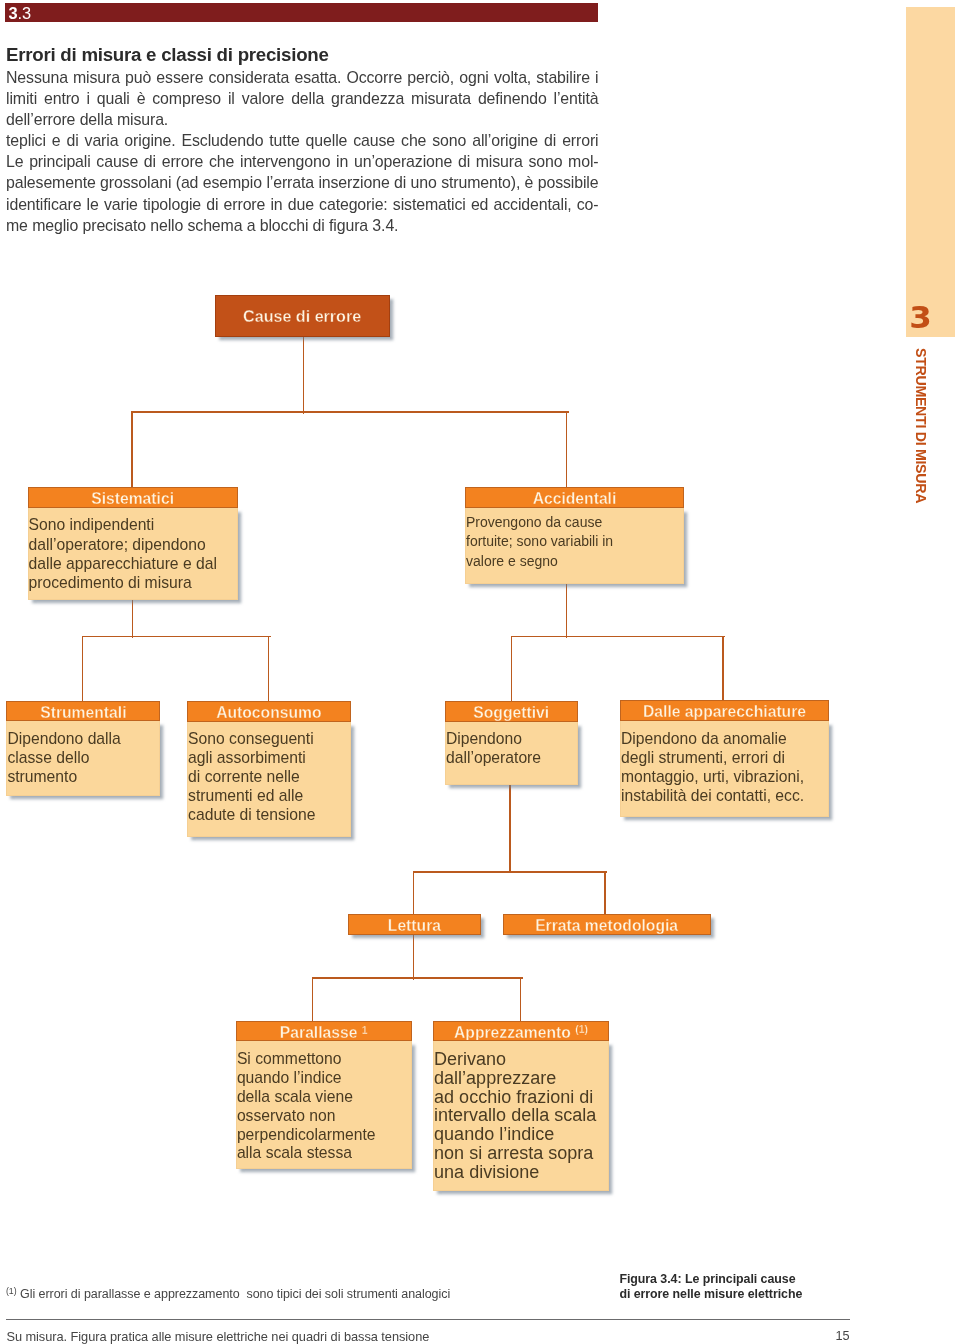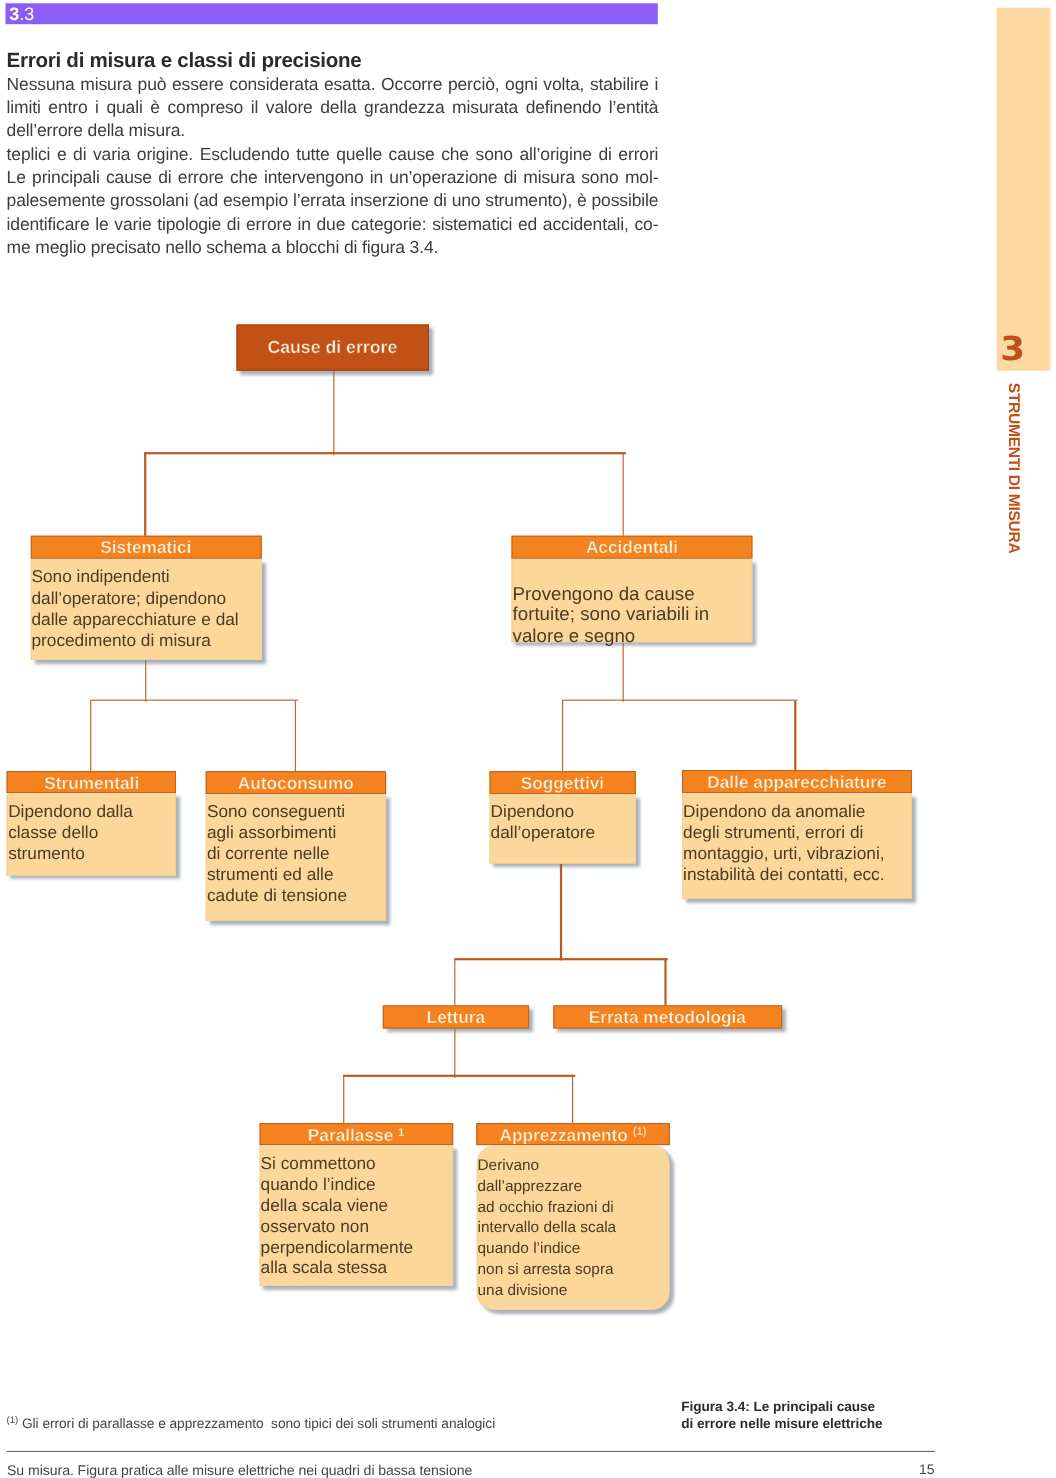--- a/index.html
+++ b/index.html
@@ -1,21 +1,21 @@
 <!DOCTYPE html>
 <html><head>
 <meta charset="utf-8">
 <style>
   html,body{margin:0;padding:0;}
   body{width:960px;height:1344px;background:#ffffff;font-family:"Liberation Sans",sans-serif;overflow:hidden;
        -webkit-font-smoothing:antialiased;}
   .page{position:relative;width:960px;height:1344px;}
 
   
-  .secbar{position:absolute;left:5px;top:2.8px;width:593px;height:19.2px;background:#8b5cf6;}
+  .secbar{position:absolute;left:5px;top:2.8px;width:593px;height:19.2px;background:#7f1d1d;}
   .secbar .num{position:absolute;left:3.5px;top:0px;color:#ffffff;font-size:16.4px;line-height:20.8px;
                letter-spacing:-0.1px;}
   .secbar .b{font-weight:bold;}
 
   
   .headline{position:absolute;left:6px;top:45.9px;width:594px;font-size:18.7px;font-weight:bold;color:#2b2b2b;
             letter-spacing:-0.25px;line-height:18px;}
   .bodytext{position:absolute;left:6px;top:67px;width:592.5px;font-size:15.9px;color:#3d3d3d;
             letter-spacing:-0.12px;}
   .bodytext .l{display:block;height:21.1px;line-height:21.1px;white-space:nowrap;}
@@ -112,21 +112,21 @@
         <div class="hd" style="height: 21.6px; line-height: 21.3px; font-size: 15.7px;">Sistematici</div>
         <div class="bd shadow" style="height: 91.4px; font-size: 15.7px; line-height: 19.2px; padding-top: 7.3px;">
           <div>Sono indipendenti</div>
           <div>dall’operatore; dipendono</div>
           <div>dalle apparecchiature e dal</div>
           <div>procedimento di misura</div>
         </div>
       </div>
       <div class="node" style="left: 465px; top: 486.6px; width: 219px;">
         <div class="hd" style="height: 21.6px; line-height: 21.3px; font-size: 15.7px;">Accidentali</div>
-        <div class="bd shadow" style="height: 75.5px; font-size: 17px; line-height: 19.2px; padding-top: 22px;">
+        <div class="bd shadow" style="height: 75.5px; font-size: 14px; line-height: 19.2px; padding-top: 5px;">
           <div>Provengono da cause</div>
           <div>fortuite; sono variabili in</div>
           <div>valore e segno</div>
         </div>
       </div>
       <div class="node" style="left: 6.4px; top: 700.6px; width: 154px;">
         <div class="hd" style="height: 20.3px; line-height: 21.3px; font-size: 15.7px;">Strumentali</div>
         <div class="bd shadow" style="height: 75.2px; font-size: 15.7px; line-height: 18.9px; padding-top: 9.6px;">
           <div>Dipendono dalla</div>
           <div>classe dello</div>
@@ -171,21 +171,21 @@
           <div>Si commettono</div>
           <div>quando l’indice</div>
           <div>della scala viene</div>
           <div>osservato non</div>
           <div>perpendicolarmente</div>
           <div>alla scala stessa</div>
         </div>
       </div>
       <div class="node" style="left: 433.1px; top: 1020.7px; width: 175.7px;">
         <div class="hd" style="height: 20.7px; line-height: 21.3px; font-size: 15.7px;">Apprezzamento <sup>(1)</sup></div>
-        <div class="bd shadow" style="height: 149.3px; font-size: 14px; line-height: 18.9px; padding-top: 8.4px; border-radius: 17px;">
+        <div class="bd shadow" style="height: 149.3px; font-size: 18px; line-height: 18.9px; padding-top: 8.4px;">
           <div>Derivano</div>
           <div>dall’apprezzare</div>
           <div>ad occhio frazioni di</div>
           <div>intervallo della scala</div>
           <div>quando l’indice</div>
           <div>non si arresta sopra</div>
           <div>una divisione</div>
         </div>
       </div>
     </div>

